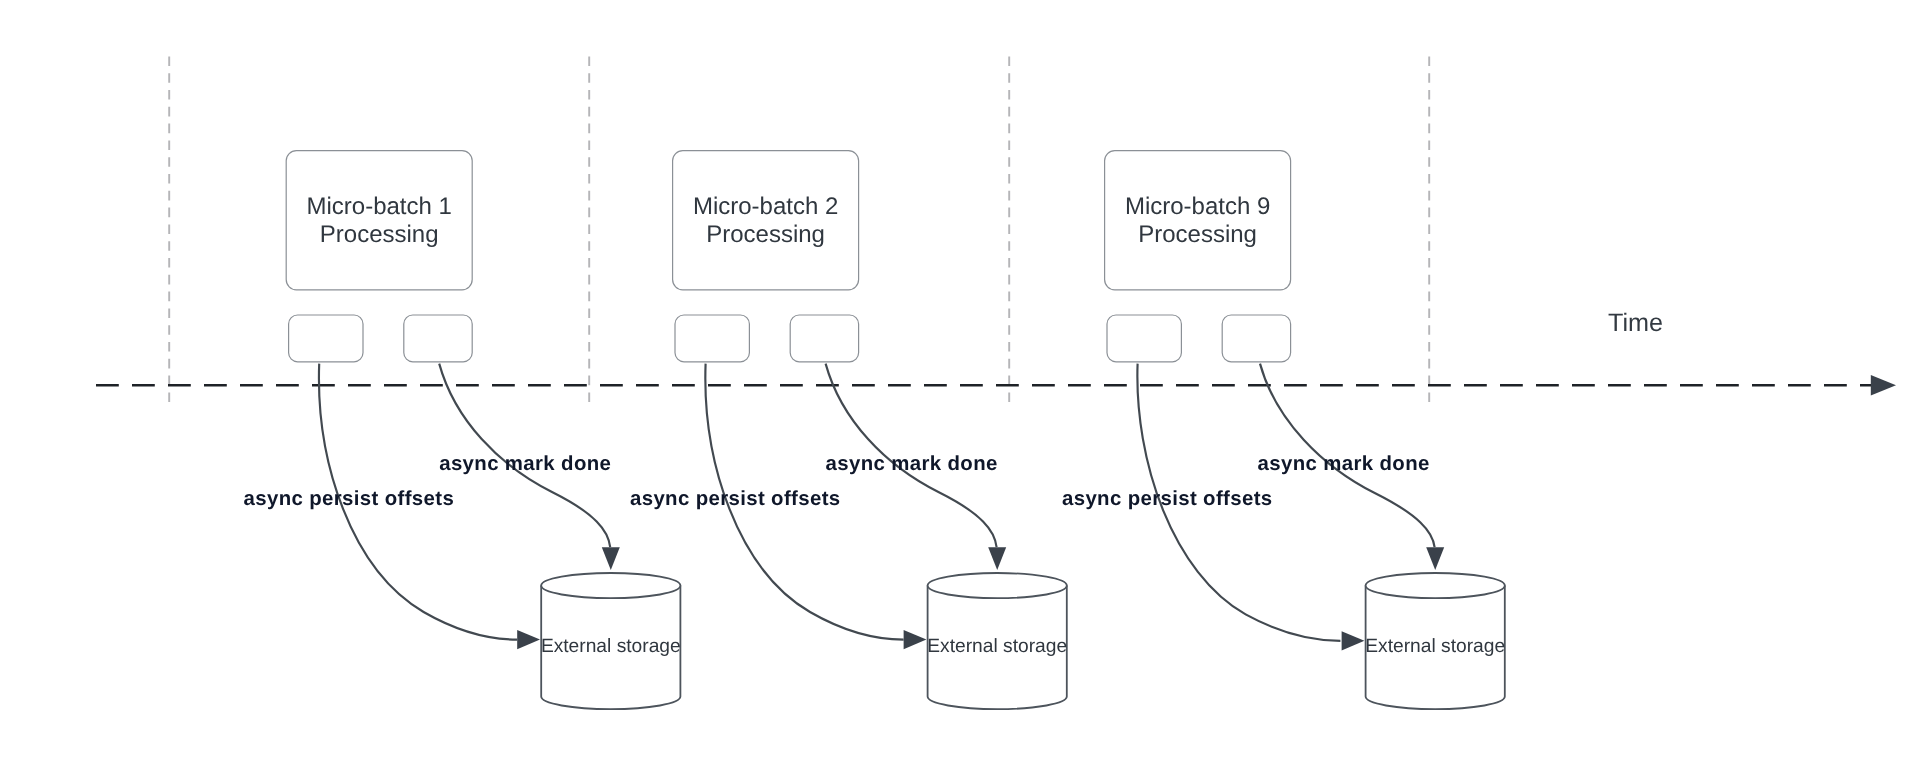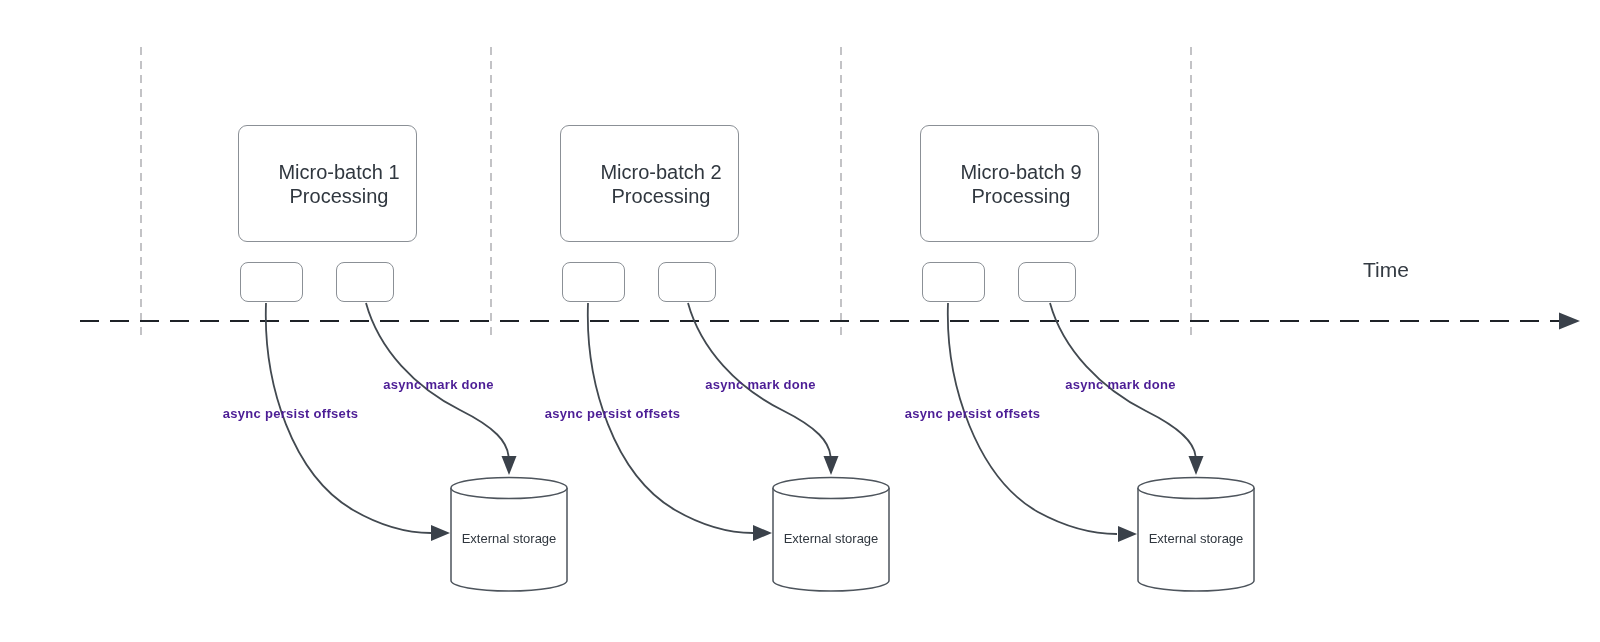--- a/index.html
+++ b/index.html
@@ -12,41 +12,41 @@
   .tline{stroke:#1e2227;stroke-width:2;stroke-dasharray:19 11;fill:none;}
   .curve{stroke:#424950;stroke-width:1.8;fill:none;}
   .ahead{fill:#3a414a;stroke:none;}
   .cyl{fill:#ffffff;stroke:#4d545c;stroke-width:1.5;stroke-linejoin:round;}
   .group{position:absolute;top:0;width:350px;height:642px;pointer-events:none;}
   .g1{left:238px;} .g2{left:560px;} .g3{left:920px;}
   .box{
     position:absolute;left:0;top:125px;width:154px;height:115px;background:#ffffff;
     border:1.5px solid #8b9096;border-radius:9px;
     display:flex;flex-direction:column;align-items:center;justify-content:center;
-    font-size:20px;line-height:24px;text-align:center;color:#30373f;padding-left:23px;
+    font-size:20px;line-height:24px;text-align:center;color:#30373f;
   }
   .chip{
     position:absolute;top:262px;height:38px;background:#ffffff;
     border:1.5px solid #8b9096;border-radius:8px;
   }
   .chip.a{left:2px;width:61px;}
   .chip.b{left:98px;width:56px;}
   .lbl{
-    position:absolute;font-weight:bold;font-size:13px;letter-spacing:.3px;
-    color:#4c1d95;white-space:nowrap;text-align:center;
+    position:absolute;font-weight:bold;font-size:17px;letter-spacing:.3px;
+    color:#0f172a;white-space:nowrap;text-align:left;
   }
   .lbl.persist{left:-35px;top:406px;width:175px;}
   .lbl.done{left:128px;top:377px;width:145px;}
   .storage{
     position:absolute;left:212px;top:496px;width:118px;height:86px;
     display:flex;align-items:center;justify-content:center;text-align:center;
-    font-size:13px;line-height:26px;color:#30373f;
+    font-size:16px;line-height:26px;color:#30373f;
   }
   .time-label{
-    position:absolute;left:1340px;top:258px;width:92px;text-align:center;
+    position:absolute;left:1340px;top:258px;width:92px;text-align:left;
     font-size:21px;color:#333a42;
   }
 </style>
 </head>
 <body>
 
 <div class="canvas">
 
   <svg class="layer" viewBox="0 0 1600 642">
 

